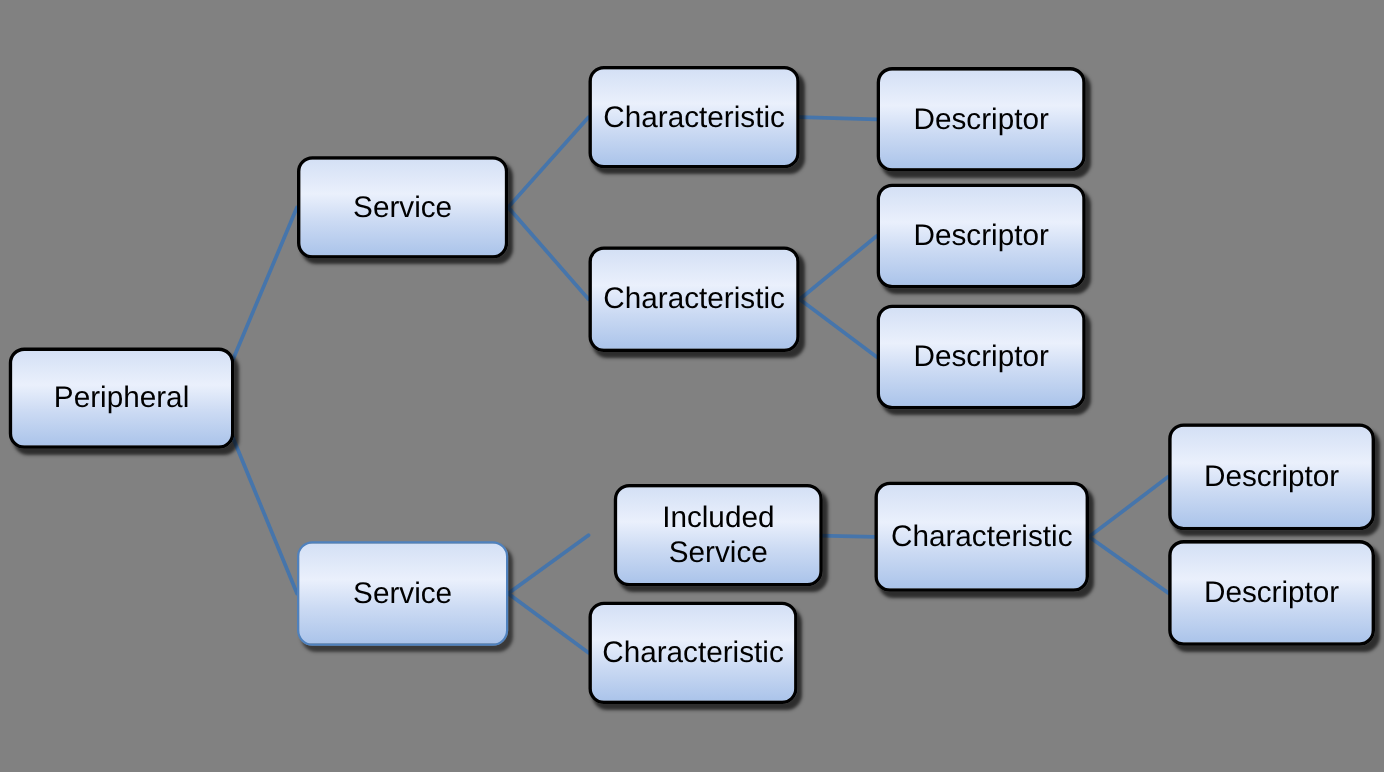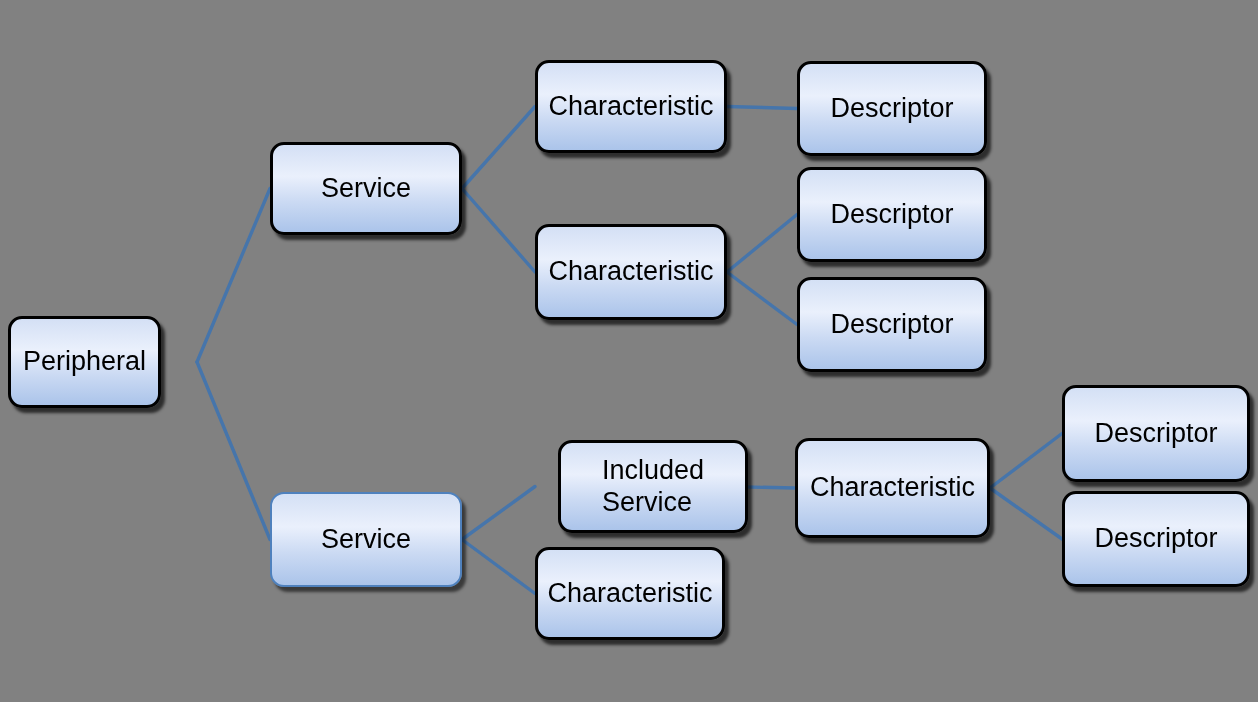--- a/index.html
+++ b/index.html
@@ -49,20 +49,21 @@
       180deg,
       var(--fill-top, #d4e0f5) 0%,
       var(--fill-mid, #eaf0fc) 36%,
       #cbdaf3 65%,
       var(--fill-bottom, #abc4ea) 100%
     );
     box-shadow: 4px 5px 3px rgba(0, 0, 0, 0.65);
     display: flex;
     align-items: center;
     justify-content: center;
+    text-align: center;
   }
   .node.blue-border {
     border: 2.5px solid var(--node-border-alt, #4f81bd);
     box-shadow: 4px 5px 3px rgba(0, 0, 0, 0.55);
   }
   .node-label {
     color: var(--text, #000000);
     font-size: 27px;
     line-height: 1.18;
     white-space: pre-line;
@@ -81,21 +82,21 @@
       <line x1="727" y1="106.5" x2="797" y2="108.5" class="connector"></line>
       <line x1="727" y1="272" x2="797" y2="214.5" class="connector"></line>
       <line x1="727" y1="272" x2="797" y2="324.5" class="connector"></line>
       <line x1="462" y1="539.5" x2="535" y2="486.5" class="connector"></line>
       <line x1="462" y1="539.5" x2="535" y2="593.5" class="connector"></line>
       <line x1="725" y1="486.5" x2="795" y2="488" class="connector"></line>
       <line x1="990" y1="488" x2="1062" y2="433.5" class="connector"></line>
       <line x1="990" y1="488" x2="1062" y2="539" class="connector"></line>
     </svg>
   <div id="nodes-layer">
-      <div class="node" style="left: 8px; top: 316px; width: 153px; height: 92px;">
+      <div class="node" style="left: 8px; top: 316px; width: 205px; height: 92px;">
         <span class="node-label">Peripheral</span>
       </div>
       <div class="node" style="left: 270px; top: 142px; width: 192px; height: 93px;">
         <span class="node-label">Service</span>
       </div>
       <div class="node" style="left: 535px; top: 60px; width: 192px; height: 93px;">
         <span class="node-label">Characteristic</span>
       </div>
       <div class="node" style="left: 797px; top: 61px; width: 190px; height: 95px;">
         <span class="node-label">Descriptor</span>

